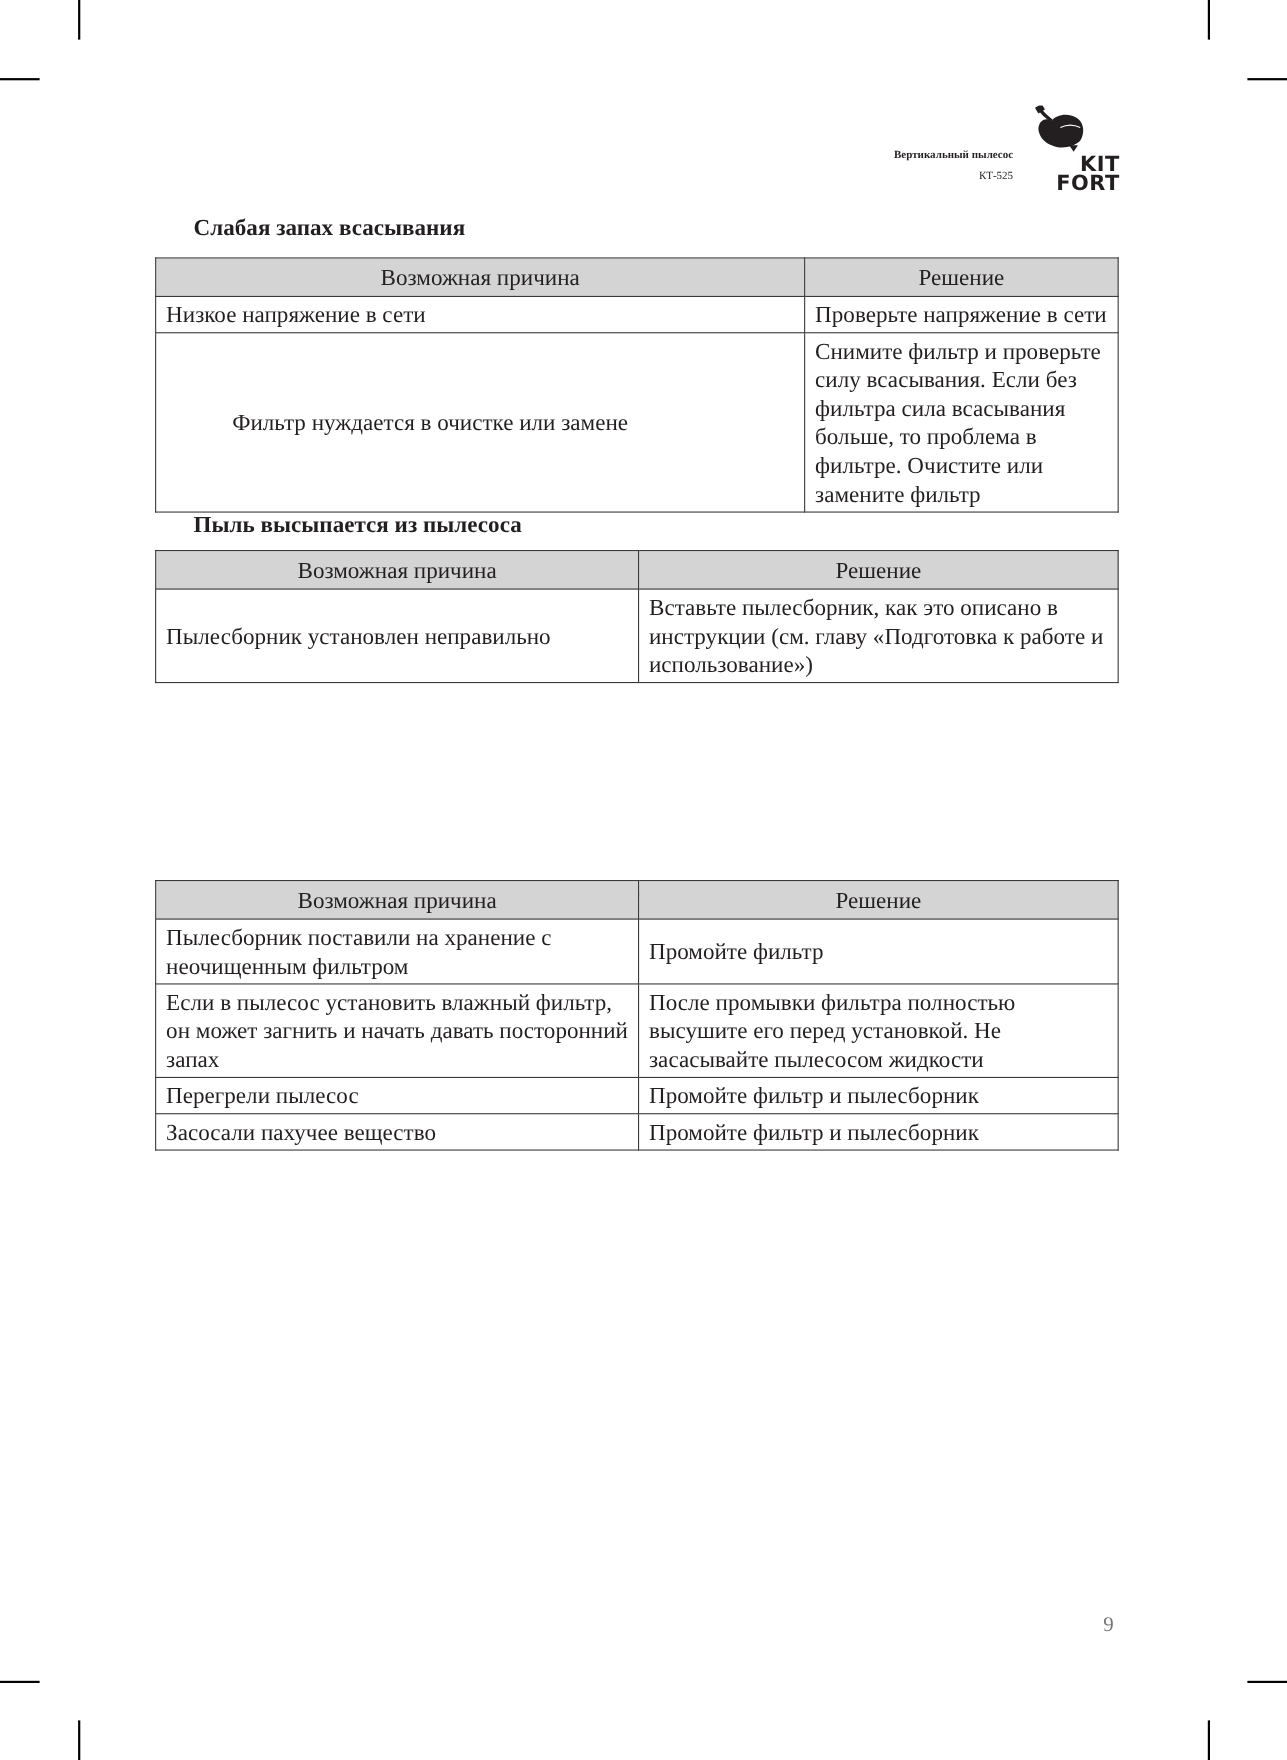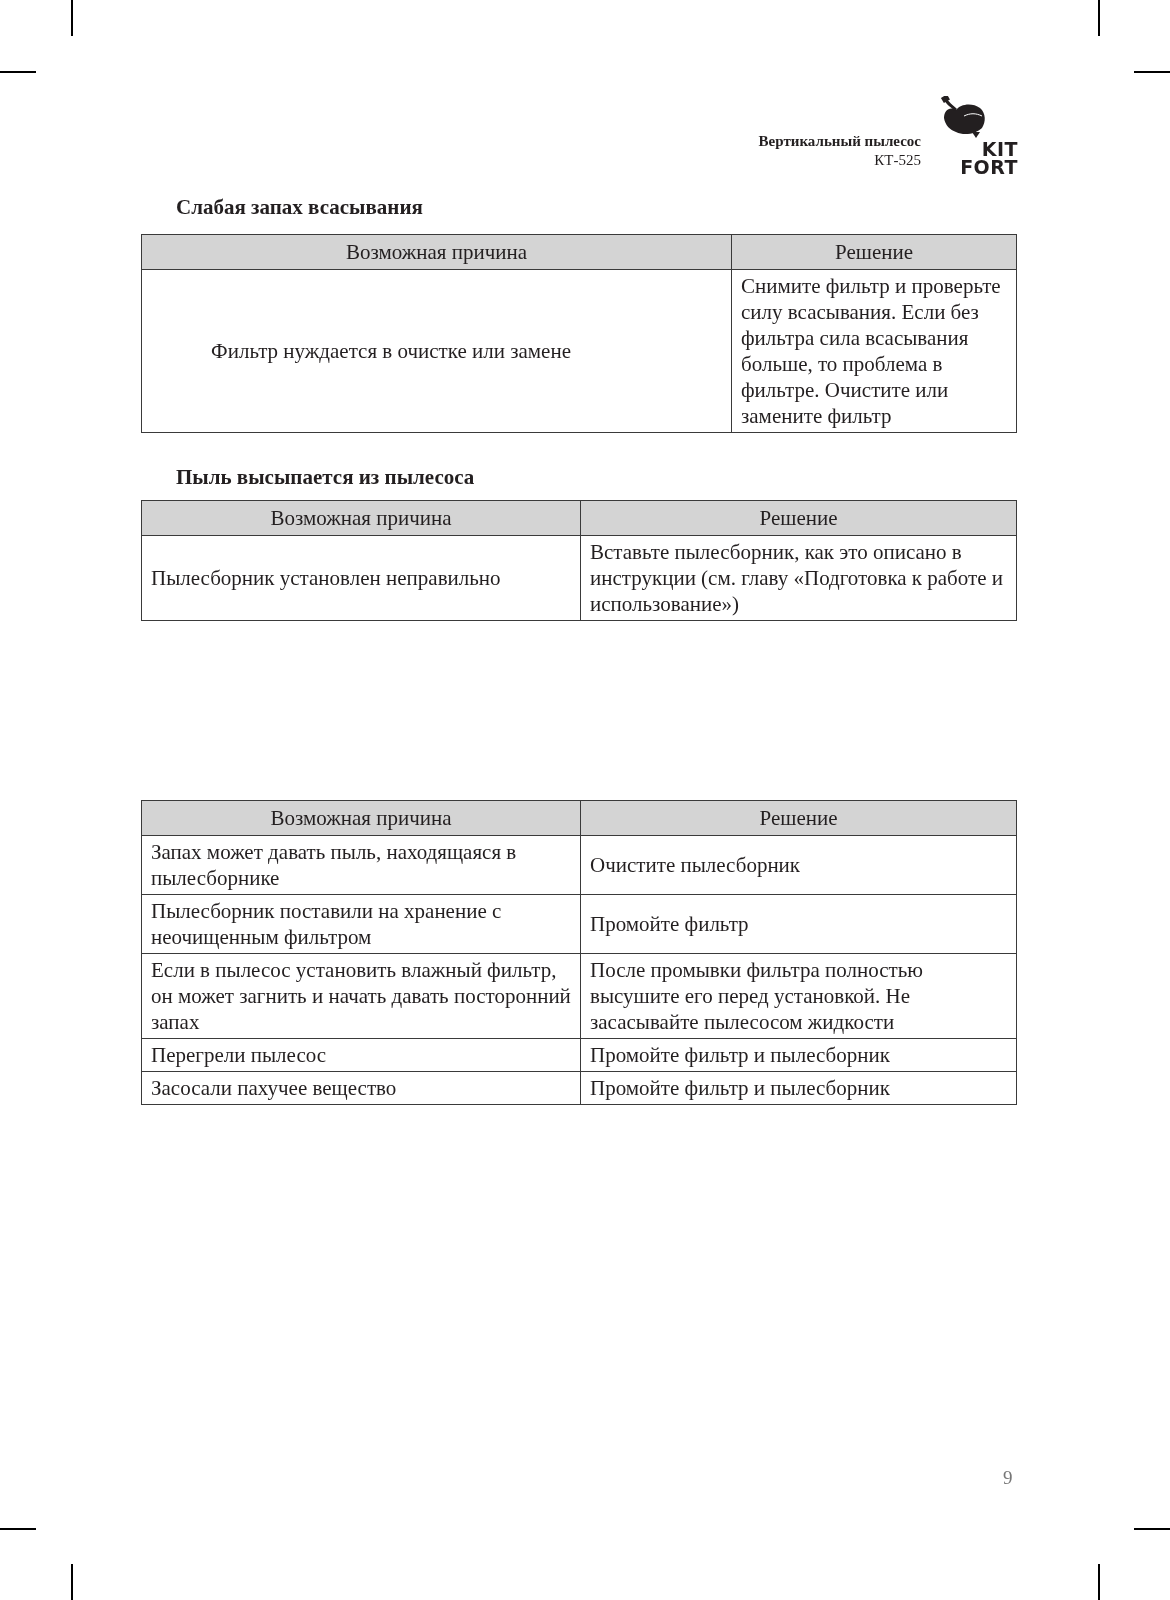--- a/index.html
+++ b/index.html
@@ -1,19 +1,19 @@
 <!DOCTYPE html>
 <html><head>
 <meta charset="utf-8">
 <style>
   html, body { margin: 0; padding: 0; background: #ffffff; }
   body { width: 1170px; height: 1600px; position: relative; overflow: hidden;
          font-family: "Liberation Serif", "DejaVu Serif", serif; color: #231f20; }
   .crop { position: absolute; background: #000; }
-  .header { position: absolute; right: 249px; top: 132px; text-align: right; font-size: 15px; line-height: 19px; }
+  .header { position: absolute; right: 249px; top: 132px; text-align: right; font-size: 10px; line-height: 19px; }
   .header .title { font-weight: bold; }
   .logo { position: absolute; left: 938px; top: 96px; width: 80px; height: 80px; text-align: right; }
   .logo svg { display: block; }
   .logo .word { font-family: "DejaVu Sans", sans-serif; font-weight: bold; font-size: 19px; line-height: 18px; letter-spacing: 0.5px; color: #231f20; }
   .section-title { position: absolute; left: 176px; font-weight: bold; font-size: 21px; }
   table.trouble { position: absolute; left: 141px; width: 876px; border-collapse: collapse; font-size: 21px; line-height: 26px; }
   table.trouble th, table.trouble td { border: 1.5px solid #3a3a3a; padding: 3px 9px 3px 9px; vertical-align: middle; text-align: left; }
   table.trouble th { background: #d4d4d4; font-weight: normal; text-align: center; height: 30px; padding: 2px 9px; margin-left: 15px; }
   table.trouble td.c1 { width: 420px; }
   .pagenum { position: absolute; left: 1003px; top: 1467px; font-size: 19px; color: #777; }
@@ -47,20 +47,24 @@
 </div>
 
 <div class="section-title" style="top:195px;">Слабая запах всасывания</div>
 <table class="trouble" style="top:234px;">
   <tbody>
       <tr>
     <th>Возможная причина</th>
     <th>Решение</th>
   </tr>
   <tr>
+    <td class="c1">Низкое напряжение в сети</td>
+    <td>Проверьте напряжение в сети</td>
+  </tr>
+  <tr>
     <td class="c1" style="padding-right:160px;text-align:right;">Фильтр нуждается в очистке или замене</td>
     <td>Снимите фильтр и проверьте силу всасывания. Если без фильтра сила всасывания больше, то проблема в фильтре. Очистите или замените фильтр</td>
   </tr>
 </tbody>
   </table>
 
 <div class="section-title" style="top:465px;">Пыль высыпается из пылесоса</div>
 <table class="trouble" style="top:500px;">
   <tbody>
       <tr>
@@ -75,24 +79,20 @@
   </table>
 
 <div class="section-title" style="top:763px;margin-top:36px;">Посторонний запах из пылесоса при работе</div>
 <table class="trouble" style="top:800px;">
   <tbody>
       <tr>
     <th>Возможная причина</th>
     <th>Решение</th>
   </tr>
   <tr>
-    <td class="c1">Запах может давать пыль, находящаяся в пылесборнике</td>
-    <td>Очистите пылесборник</td>
-  </tr>
-  <tr>
     <td class="c1">Пылесборник поставили на хранение с неочищенным фильтром</td>
     <td>Промойте фильтр</td>
   </tr>
   <tr>
     <td class="c1">Если в пылесос установить влажный фильтр, он может загнить и начать давать посторонний запах</td>
     <td>После промывки фильтра полностью высушите его перед установкой. Не засасывайте пылесосом жидкости</td>
   </tr>
   <tr>
     <td class="c1">Перегрели пылесос</td>
     <td>Промойте фильтр и пылесборник</td>

